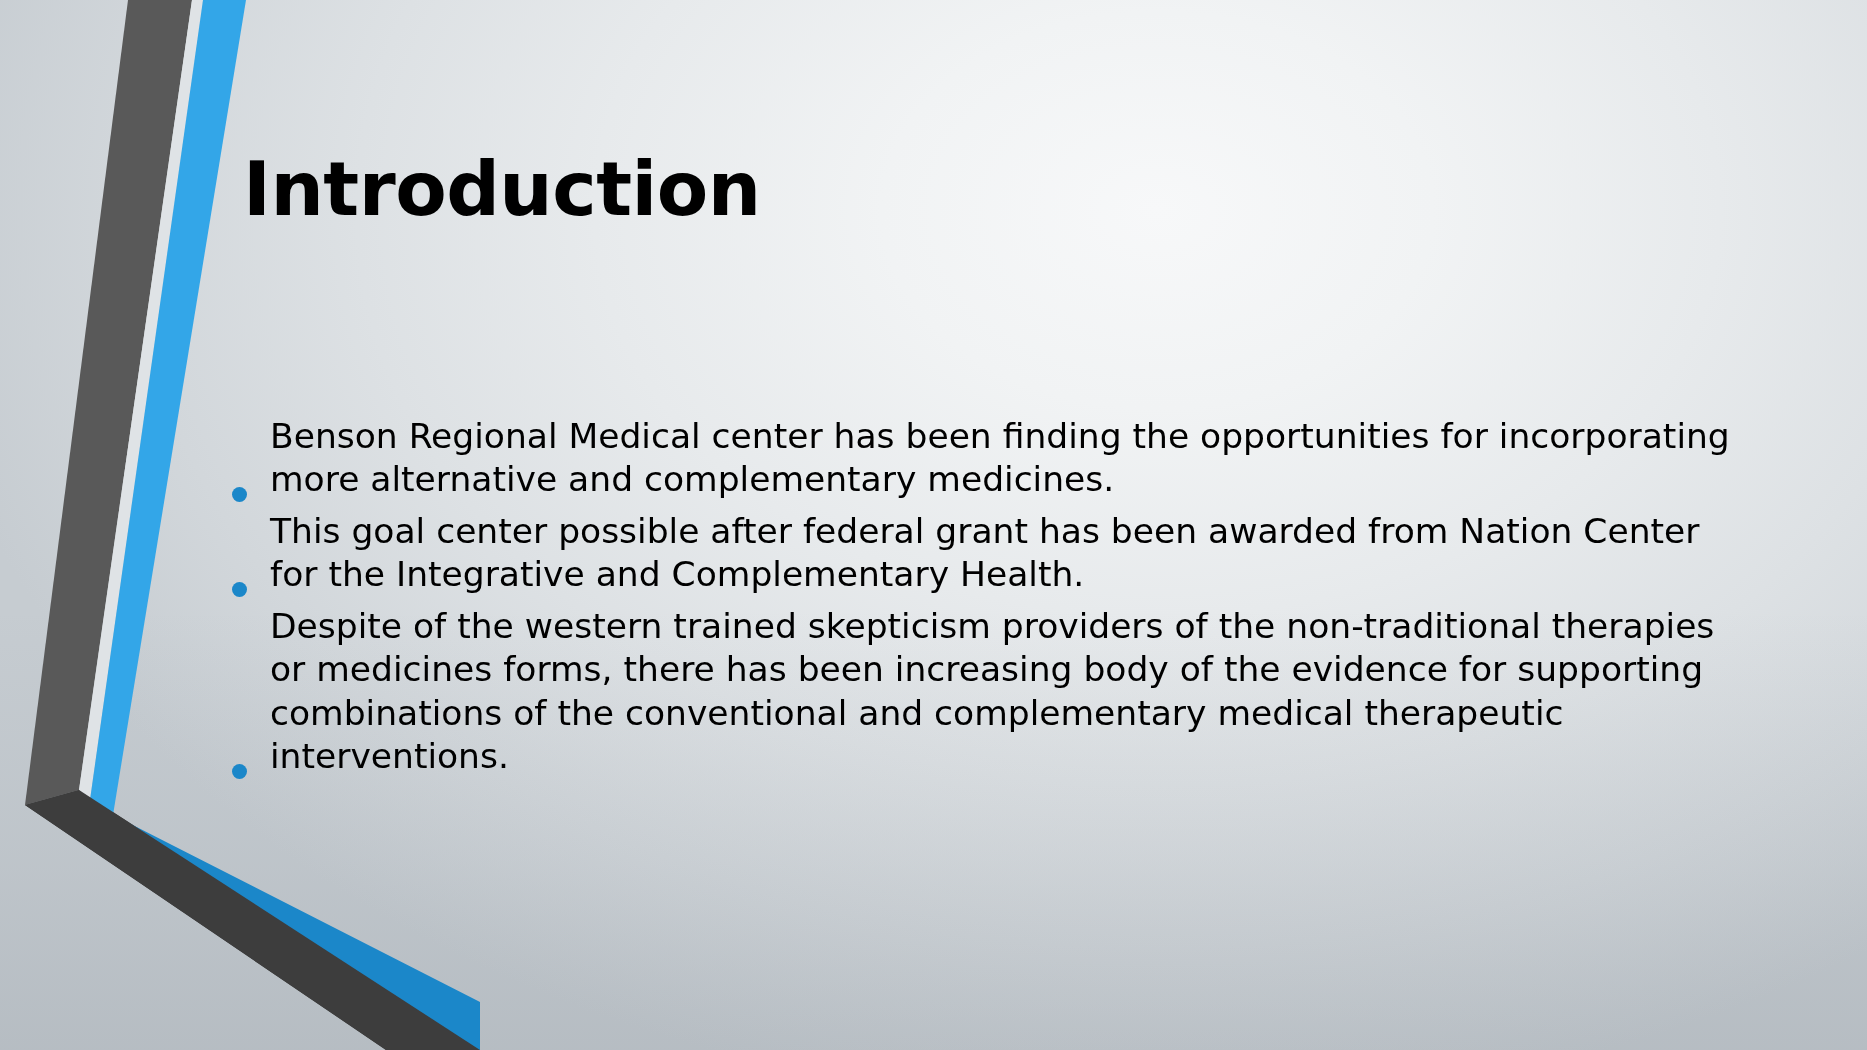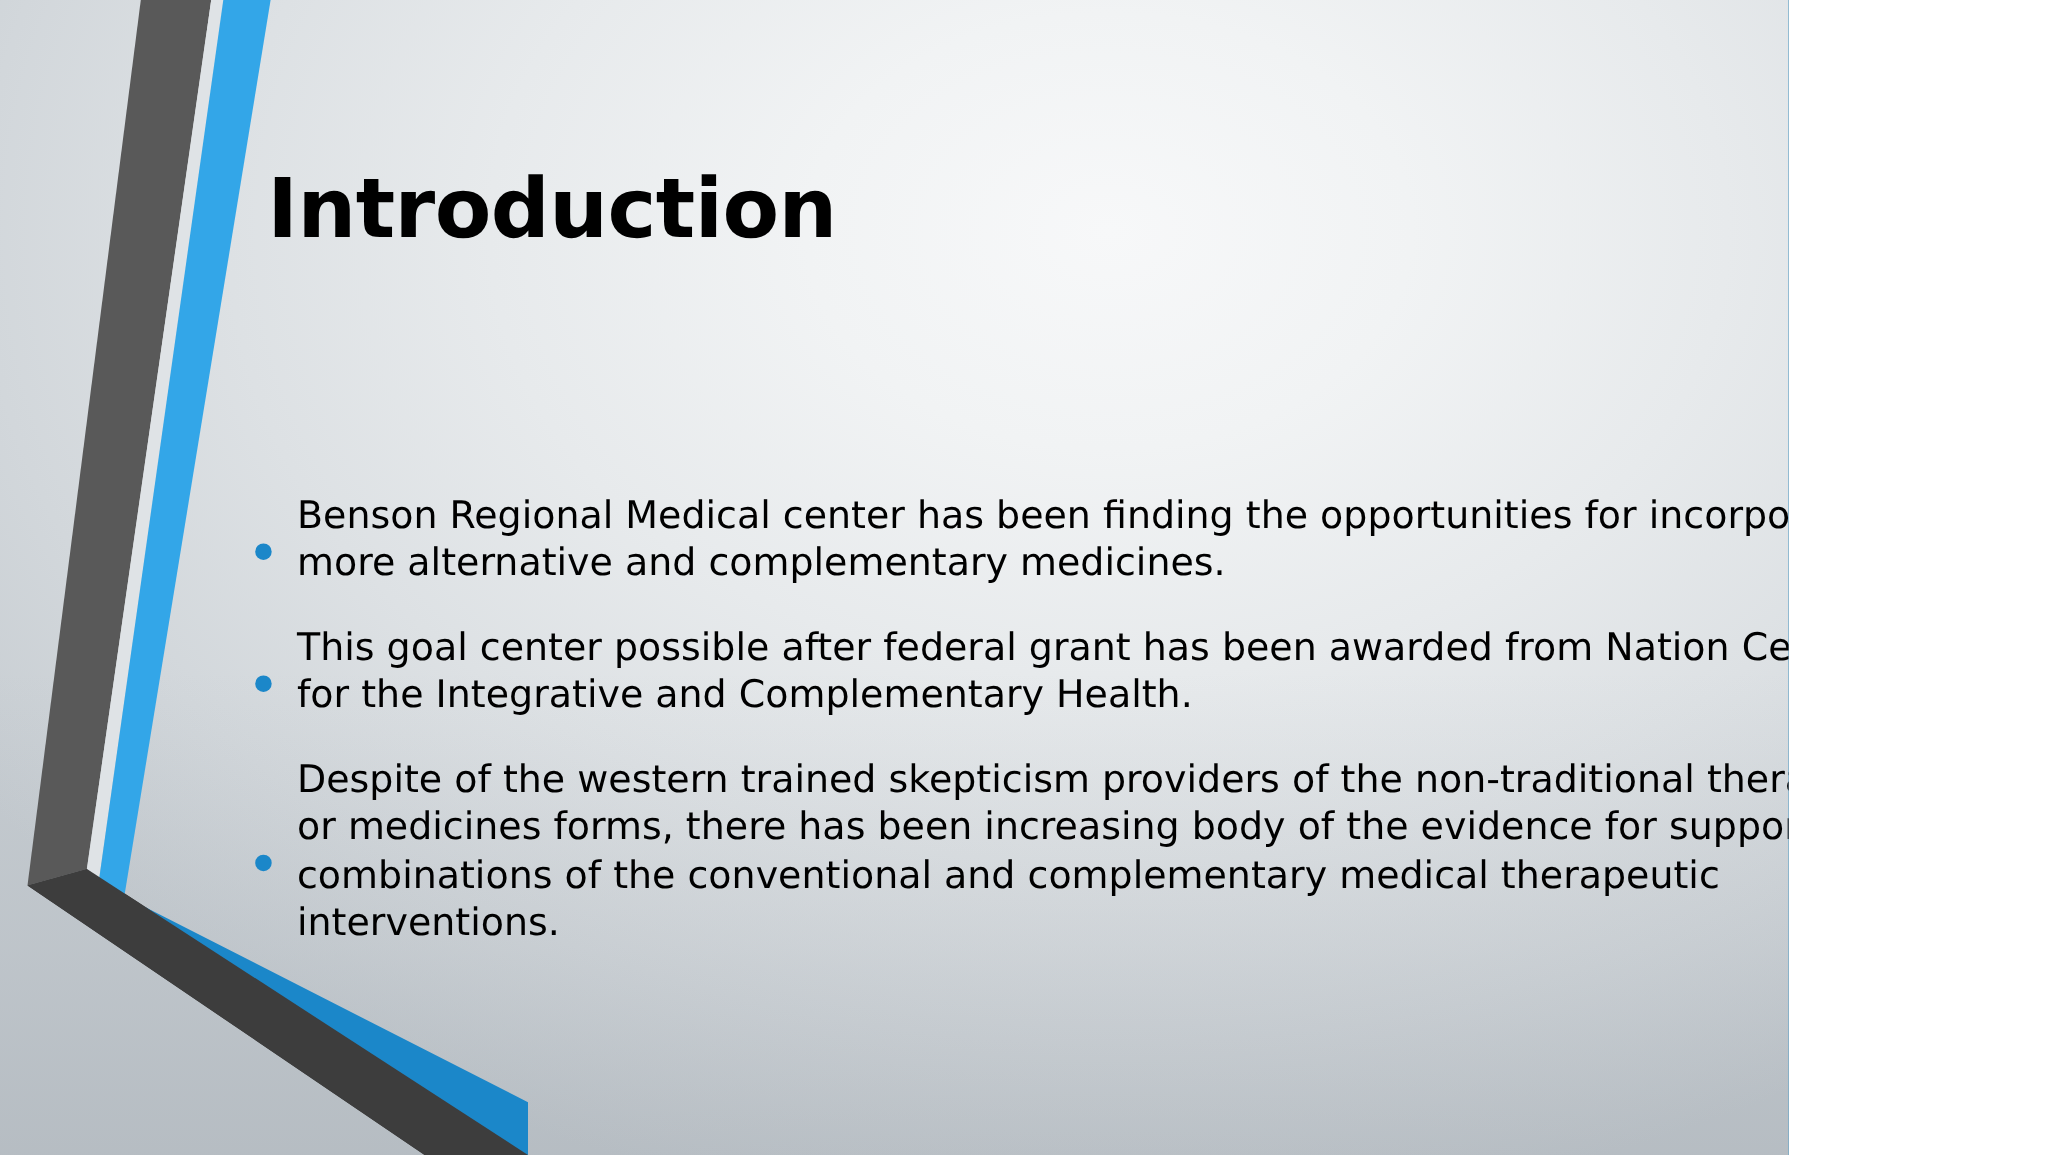--- a/index.html
+++ b/index.html
@@ -3,26 +3,26 @@
 <meta charset="utf-8">
 <style>
   html, body {
     margin: 0;
     padding: 0;
     background: #ffffff;
   }
 
   #slide {
     position: relative;
-    width: 1626px;
+    width: 1867px;
     height: 1050px;
     overflow: hidden;
     font-family: "DejaVu Sans", sans-serif;
     
-    background-color: #0369a1;
+    background-color: #86efac;
   }
 
   
   #slide-bg-radial {
     position: absolute;
     inset: 0;
     background:
       radial-gradient(ellipse 1250px 900px at 62% 20%,
         #f7f8f9 0%,
         #f1f3f4 22%,
@@ -72,23 +72,22 @@
   
   #body {
     position: absolute;
     left: 232px;
     top: 415px;
     width: 1520px;
   }
 
   .bullet-row {
     display: flex;
-    align-items: center;
+    align-items: flex-end;
     margin-bottom: 8px;
-    margin-top: 33px;
   }
 
   .bullet-marker {
     flex: 0 0 auto;
     width: 38px;
     display: flex;
     justify-content: flex-start;
     padding-top: 20px;
   }
 

